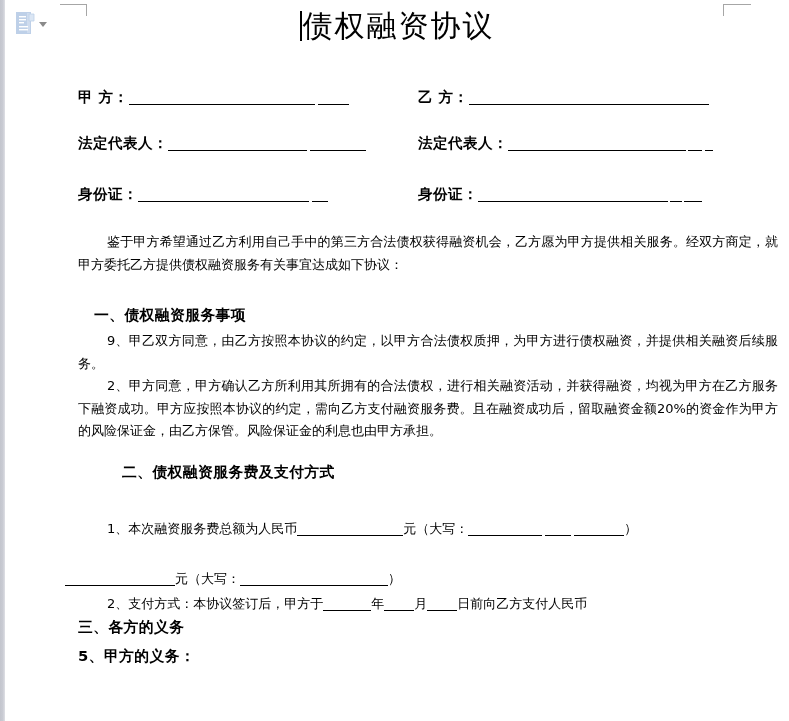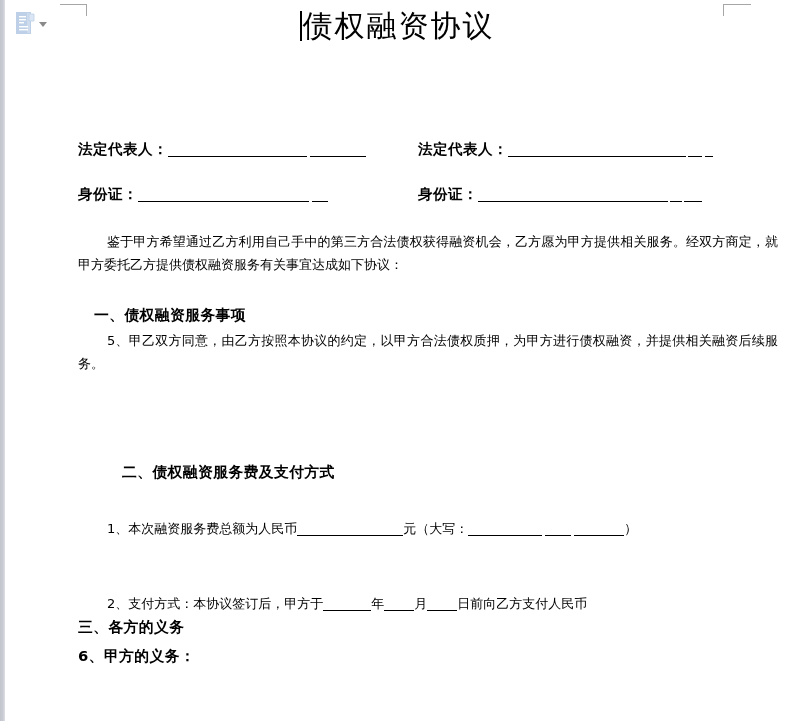--- a/index.html
+++ b/index.html
@@ -180,38 +180,43 @@
           <rect x="3" y="14" width="9" height="1.4"></rect>
           <rect x="3" y="17" width="9" height="1.4"></rect>
         </g>
         <path d="M13 2 L18 2 L18 9 L13 9 Z" fill="#dbe6f4" stroke="#bed0e8" stroke-width="0.8"></path>
       </svg>
       <span class="paste-caret"></span>
     </div>
 
     <div class="doc-title"><span class="caret"></span><span>债权融资协议</span></div>
 
-
-    <div class="party-row" style="top:139px;">
+    <div class="party-row" style="top:87px;">
+      <span class="party-col left"><span class="party-lbl">甲 方：</span><span class="blank" style="width:186px;"></span><span class="blank gap" style="width:3px;"></span><span class="blank" style="width:31px;"></span></span><span class="party-col right"><span class="party-lbl">乙 方：</span><span class="blank" style="width:240px;"></span></span>
+    </div>
+
+    <div class="party-row" style="top:133px;">
       <span class="party-col left"><span class="party-lbl">法定代表人：</span><span class="blank" style="width:139px;"></span><span class="blank gap" style="width:3px;"></span><span class="blank" style="width:56px;"></span></span><span class="party-col right"><span class="party-lbl">法定代表人：</span><span class="blank" style="width:178px;"></span><span class="blank gap" style="width:2px;"></span><span class="blank" style="width:14px;"></span><span class="blank gap" style="width:3px;"></span><span class="blank" style="width:8px;"></span></span>
     </div>
 
     <div class="party-row" style="top:184px;">
       <span class="party-col left"><span class="party-lbl">身份证：</span><span class="blank" style="width:171px;"></span><span class="blank gap" style="width:3px;"></span><span class="blank" style="width:16px;"></span></span><span class="party-col right"><span class="party-lbl">身份证：</span><span class="blank" style="width:190px;"></span><span class="blank gap" style="width:2px;"></span><span class="blank" style="width:12px;"></span><span class="blank gap" style="width:2px;"></span><span class="blank" style="width:18px;"></span></span>
     </div>
 
     <div class="para indent" style="top:231px;">鉴于甲方希望通过乙方利用自己手中的第三方合法债权获得融资机会，乙方愿为甲方提供相关服务。经双方商定，就甲方委托乙方提供债权融资服务有关事宜达成如下协议：</div>
 
     <div class="heading" style="top:304px;margin-left:16px;">一、债权融资服务事项</div>
-    <div class="para indent" style="top:330px;">5、甲乙双方同意，由乙方按照本协议的约定，以甲方合法债权质押，为甲方进行债权融资，并提供相关融资后续服务。</div>
+    <div class="para indent" style="top:330px;">9、甲乙双方同意，由乙方按照本协议的约定，以甲方合法债权质押，为甲方进行债权融资，并提供相关融资后续服务。</div>
+    <div class="para indent" style="top:375px;">2、甲方同意，甲方确认乙方所利用其所拥有的合法债权，进行相关融资活动，并获得融资，均视为甲方在乙方服务下融资成功。甲方应按照本协议的约定，需向乙方支付融资服务费。且在融资成功后，留取融资金额20%的资金作为甲方的风险保证金，由乙方保管。风险保证金的利息也由甲方承担。</div>
 
     <div class="heading" style="top:461px;margin-left:44px;">二、债权融资服务费及支付方式</div>
 
     <div class="para indent" style="top:518px;"><span>1、本次融资服务费总额为人民币</span><span class="blank" style="width:106px;"></span><span>元（大写：</span><span class="blank" style="width:74px;"></span><span class="blank gap" style="width:3px;"></span><span class="blank" style="width:26px;"></span><span class="blank gap" style="width:3px;"></span><span class="blank" style="width:50px;"></span><span>）</span></div>
 
     <div class="para indent" style="top:545px;margin-top:48px;"><span>2、支付方式：本协议签订后，甲方于</span><span class="blank" style="width:48px;"></span><span>年</span><span class="blank" style="width:30px;"></span><span>月</span><span class="blank" style="width:30px;"></span><span>日前向乙方支付人民币</span></div>
 
+    <div class="para" style="top:568px;left:60px;width:713px;"><span class="blank" style="width:110px;"></span><span>元（大写：</span><span class="blank" style="width:148px;"></span><span>）</span></div>
 
     <div class="heading" style="top:616px;">三、各方的义务</div>
-    <div class="heading" style="top:645px;">6、甲方的义务：</div>
+    <div class="heading" style="top:645px;">5、甲方的义务：</div>
 
   </div>
 </div>
 
 </body></html>

